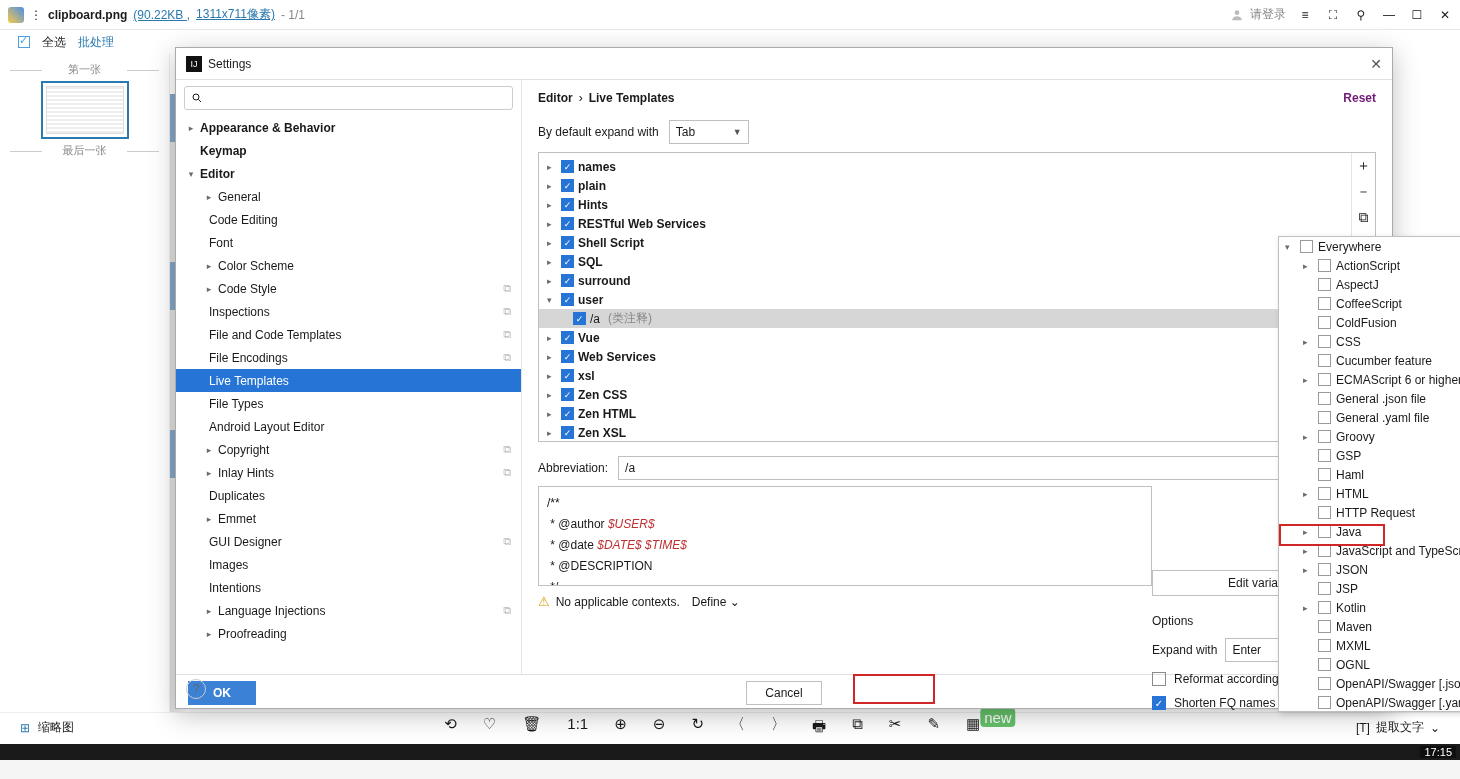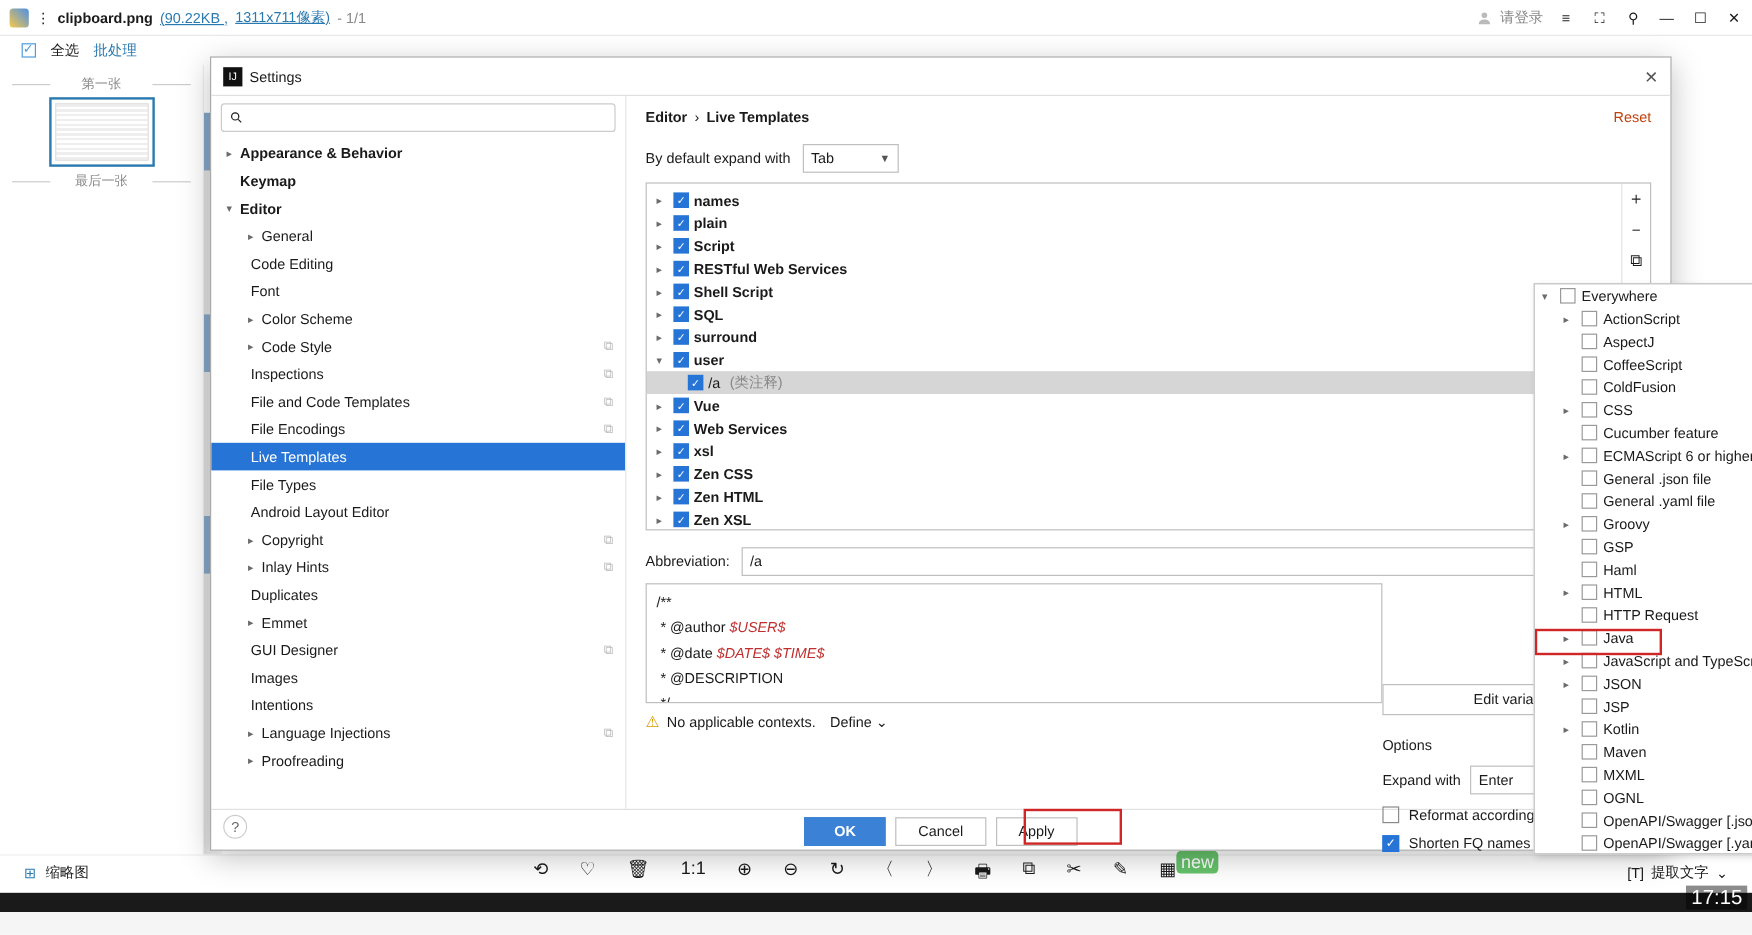--- a/index.html
+++ b/index.html
@@ -49,21 +49,21 @@
 .sel{background:#2675d6;color:#fff}
 .sel .lbl,.sel .arrow{color:#fff}
 .depth1{padding-left:10px}.depth2{padding-left:28px}.depth3{padding-left:19px}
 .pin{margin-left:auto;margin-right:10px;color:#bbb;font-size:11px}
 .help{position:absolute;left:10px;bottom:9px;width:20px;height:20px;border:1px solid #ccc;border-radius:50%;display:flex;align-items:center;justify-content:center;color:#666}
 
 .dlg-right{flex:1;position:relative;padding:0 16px}
 .crumbs{height:36px;display:flex;align-items:center;justify-content:space-between}
 .crumbs .path{display:flex;gap:6px;align-items:center}
 .crumbs .b{font-weight:700}
-.reset{color:#c2410c;font-weight:400}
+.reset{color:#701a75;font-weight:700}
 .row-expand{display:flex;align-items:center;gap:10px;height:32px}
 .combo{height:24px;border:1px solid #bfbfbf;display:flex;align-items:center;padding:0 6px;gap:6px;min-width:80px}
 .combo .car{color:#555;font-size:9px}
 .templates{border:1px solid #bfbfbf;height:290px;margin-top:4px;position:relative;overflow:hidden}
 .tmpl-list{position:absolute;left:0;top:0;width:820px;height:100%;overflow:auto;padding:4px 0}
 .trow{display:flex;align-items:center;height:19px;padding-left:8px;gap:4px}
 .trow .arrow{width:10px;font-size:9px;color:#6b6b6b}
 .trow .ck{width:13px;height:13px;background:#2675d6;display:inline-flex;align-items:center;justify-content:center;color:#fff;font-size:9px}
 .trow .tlbl{font-weight:700}
 .trow.sel2{background:#d6d6d6}
@@ -88,32 +88,32 @@
 .opt-row{display:flex;align-items:center;gap:8px;margin-bottom:10px}
 .ckbox{width:14px;height:14px;border:1px solid #8a8a8a;display:inline-flex;align-items:center;justify-content:center;font-size:10px}
 .ckbox.on{background:#2675d6;border-color:#2675d6;color:#fff}
 
 .ctx-popup{position:absolute;left:756px;top:156px;width:218px;height:476px;background:#fff;border:1px solid #bfbfbf;box-shadow:2px 2px 6px rgba(0,0,0,.15);overflow:hidden}
 .ctx-popup .crow{display:flex;align-items:center;height:19px;padding-left:6px;gap:5px}
 .ctx-popup .crow .arrow{width:10px;font-size:9px;color:#6b6b6b}
 .ctx-popup .crow .eck{width:13px;height:13px;border:1px solid #9a9a9a}
 .ctx-popup .d1{padding-left:24px}
 .ctx-popup .rb2{left:0px;top:287px;width:106px;height:22px}
-.dlg-footer{height:36px;border-top:1px solid #e0e0e0;display:flex;align-items:center;justify-content:center;gap:8px;padding:12px 12px}
+.dlg-footer{height:36px;border-top:1px solid #e0e0e0;display:flex;align-items:center;justify-content:space-between;gap:18px;padding:12px 12px}
 .btn{height:24px;padding:0 18px;border:1px solid #bfbfbf;background:#fff;display:flex;align-items:center}
 .btn.primary{background:#3b82d6;color:#fff;border-color:#3b82d6;font-weight:600;padding:0 24px}
 
 .viewer-bottom{position:absolute;left:0;bottom:18px;width:100%;height:30px;display:flex;align-items:center;padding:0 20px;justify-content:space-between;background:#fff;border-top:1px solid #eee}
 .vb-left{display:flex;align-items:center;gap:8px;color:#2a7ab0}
 .vb-center{display:flex;gap:26px;color:#555;position:absolute;left:50%;transform:translateX(-50%)}
 .vb-center span{font-size:15px}
 .pill-new{background:#66c26b;color:#fff;font-size:9px;padding:1px 4px;border-radius:4px;position:relative;top:-6px}
 .vb-right{color:#2a7ab0;display:flex;align-items:center;gap:6px}
 .watermark{position:absolute;right:40px;bottom:50px;color:#cfcfcf;font-size:13px}
-.clock{position:absolute;right:4px;bottom:2px;font-size:17px;color:#fff;background:rgba(0,0,0,.45);padding:0 4px}
+.clock{position:absolute;right:4px;bottom:2px;font-size:11px;color:#fff;background:rgba(0,0,0,.45);padding:0 4px}
 .taskbar{position:absolute;left:0;bottom:0;width:100%;height:16px;background:#1a1a1a}
 </style>
 </head>
 <body>
 
 <div class="outer">
 
   <div class="viewer-titlebar">
     <div class="logo"></div>
     <span>⋮</span>
@@ -336,21 +336,21 @@
                 <span class="tlbl">names</span>
               </div>
               <div class="trow">
                 <span class="arrow">▸</span>
                 <span class="ck">✓</span>
                 <span class="tlbl">plain</span>
               </div>
               <div class="trow">
                 <span class="arrow">▸</span>
                 <span class="ck">✓</span>
-                <span class="tlbl">Script</span>
+                <span class="tlbl">Hints</span>
               </div>
               <div class="trow">
                 <span class="arrow">▸</span>
                 <span class="ck">✓</span>
                 <span class="tlbl">RESTful Web Services</span>
               </div>
               <div class="trow">
                 <span class="arrow">▸</span>
                 <span class="ck">✓</span>
                 <span class="tlbl">Shell Script</span>

